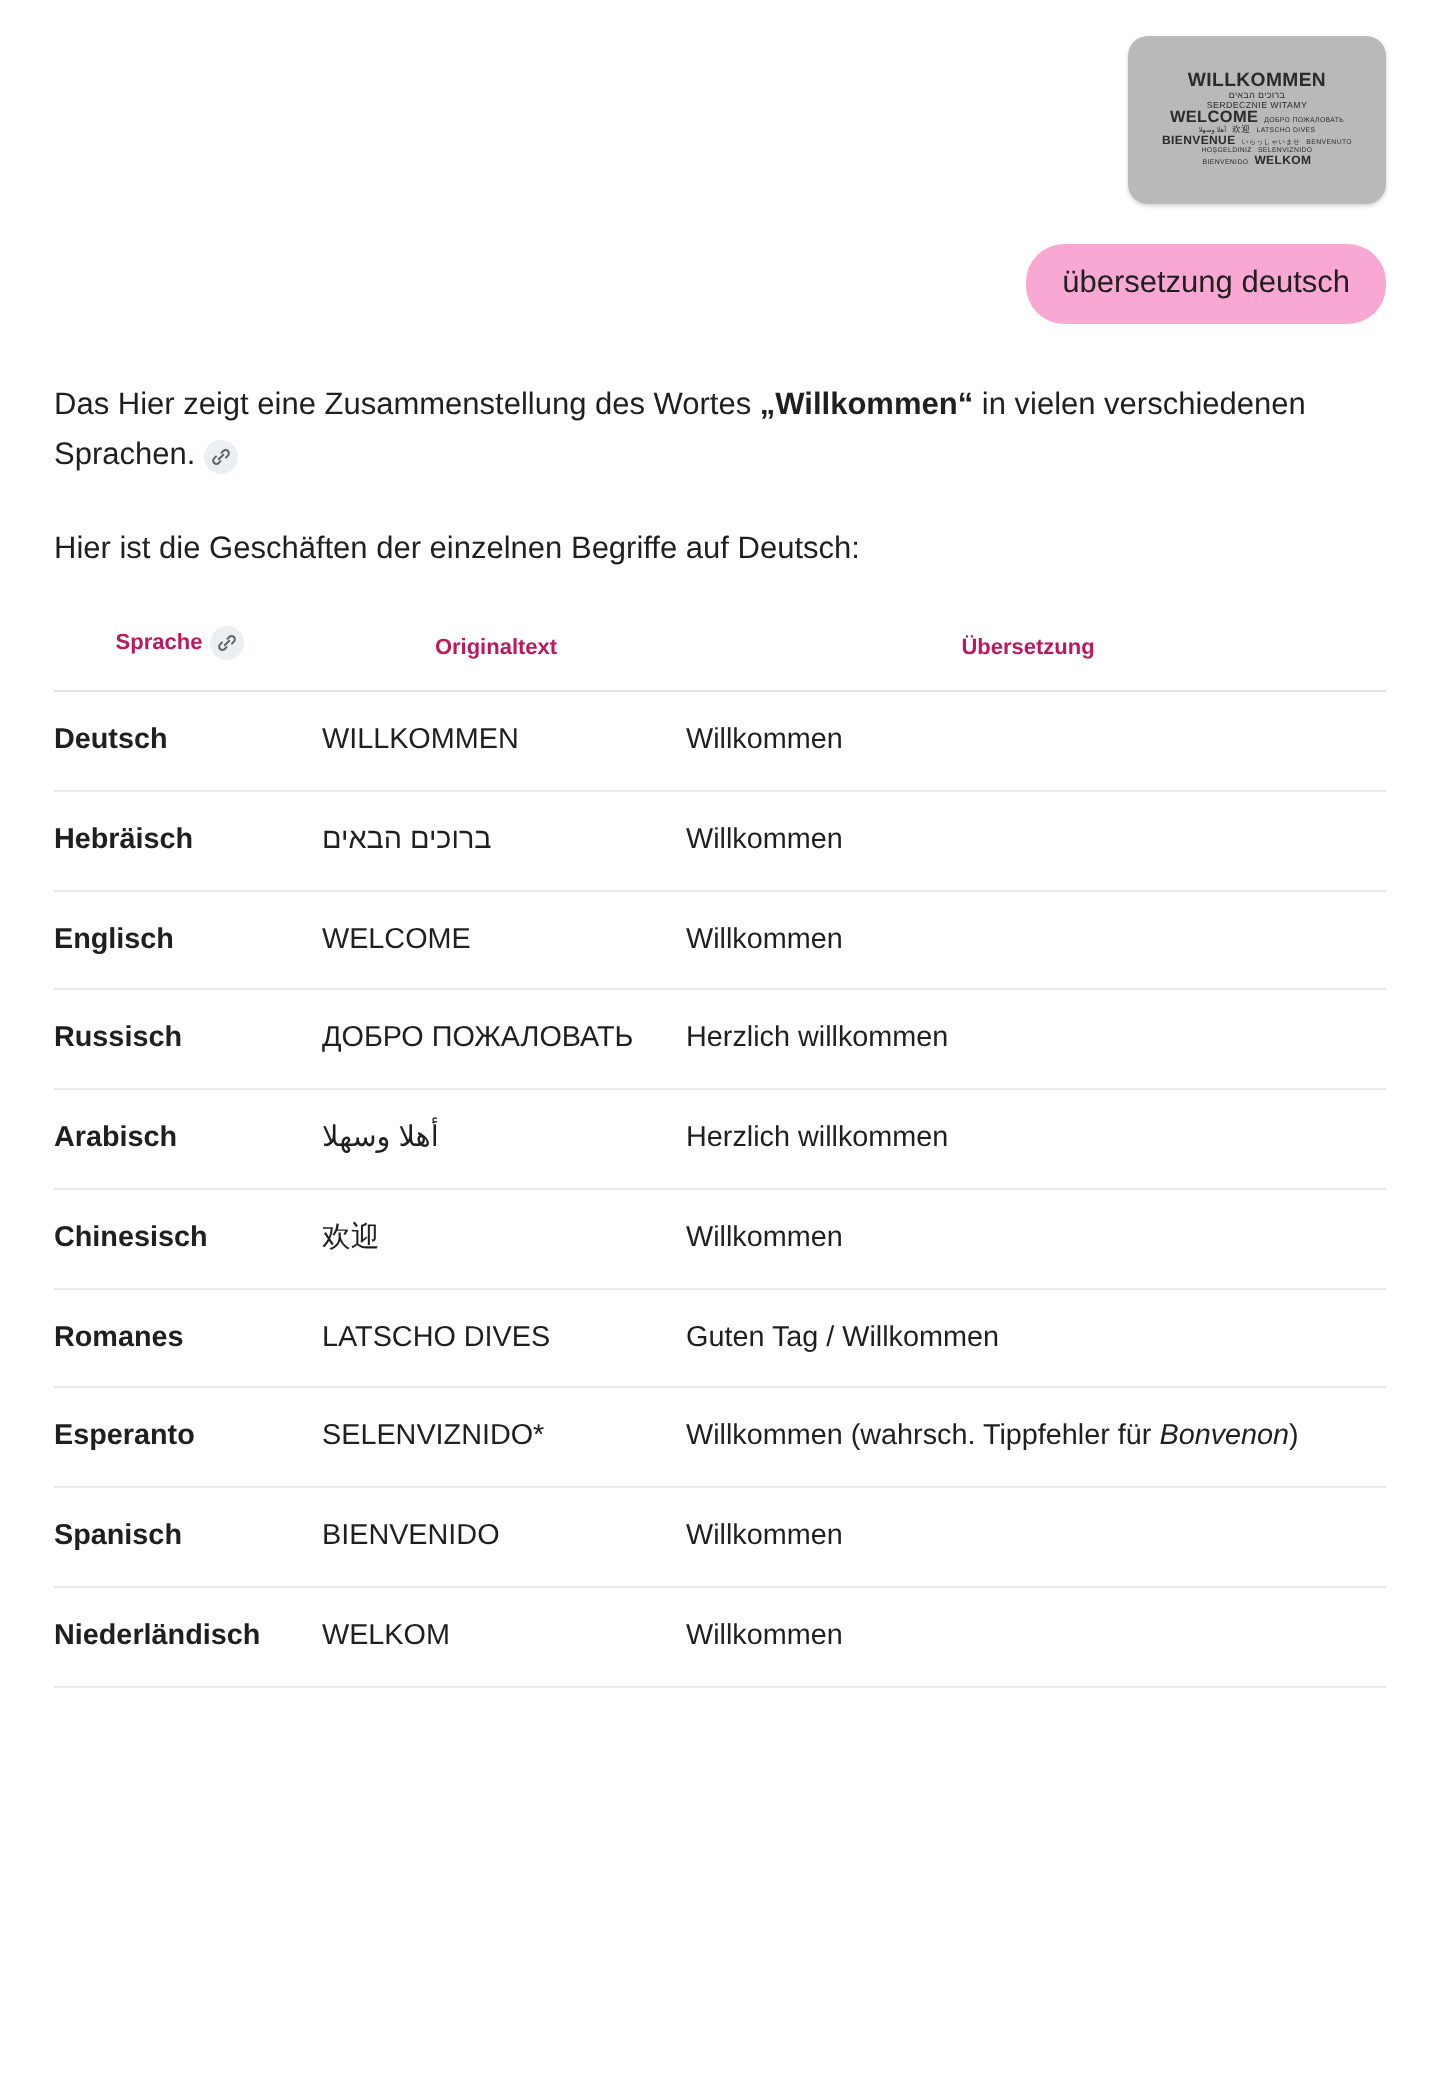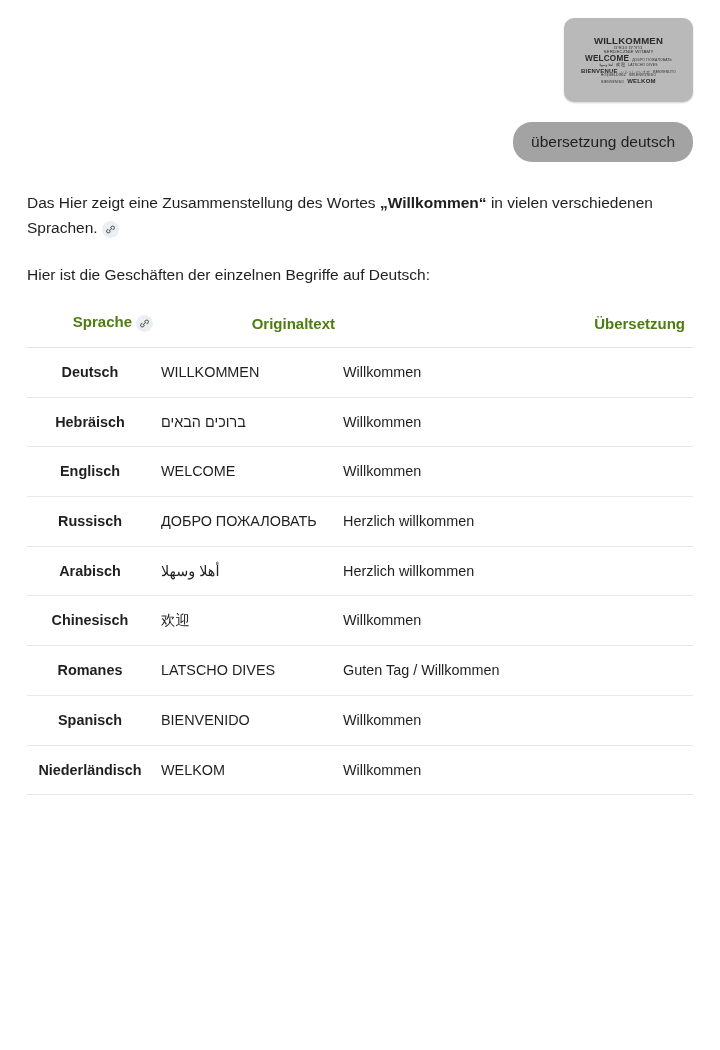--- a/index.html
+++ b/index.html
@@ -56,21 +56,21 @@
   .wc-l  { font-size: 8.2px; font-weight: bold; }
   .wc-xl { font-size: 9.6px; font-weight: bold; }
 
   
   .prompt-row {
     display: flex;
     justify-content: flex-end;
     padding: 20px 27px 0 0;
   }
   .prompt-bubble {
-    background: #a3a3a3;
+    background: #f9a8d4;
     border-radius: 19px;
     padding: 11px 18px;
     font-size: 15.5px;
     color: #1f1f1f;
     max-width: 430px;
   }
 
   
   .answer {
     padding: 28px 27px 0 27px;
@@ -96,36 +96,36 @@
   }
   .chip svg { position: absolute; left: 3px; top: 3px; }
 
   
   table.tbl {
     width: 100%;
     border-collapse: collapse;
     font-size: 14.4px;
   }
   table.tbl th {
-    text-align: right;
+    text-align: center;
     font-weight: bold;
-    font-size: 15px;
+    font-size: 11px;
     padding: 0 8px 15px 0;
-    color: #4d7c0f;
+    color: #be185d;
     border-bottom: 1px solid #e3e3e3;
     vertical-align: bottom;
   }
   table.tbl td {
     padding: 15px 8px 15px 0;
     border-bottom: 1px solid #e8e8e8;
     vertical-align: middle;
     color: #1f1f1f;
     line-height: 1.3;
   }
-  table.tbl td.lang { font-weight: bold; width: 134px; text-align: center; }
+  table.tbl td.lang { font-weight: bold; width: 134px; }
   table.tbl td.orig { width: 182px; }
   table.tbl th.c-lang { width: 134px; }
   table.tbl th.c-orig { width: 182px; }
   .rtl { direction: rtl; unicode-bidi: embed; display: inline-block; }
   .ital { font-style: italic; }
 </style>
 </head>
 <body>
 
 <div class="attachment-row">
@@ -222,20 +222,25 @@
         <td class="lang">Chinesisch</td>
         <td class="orig">欢迎</td>
         <td>Willkommen</td>
       </tr>
       <tr>
         <td class="lang">Romanes</td>
         <td class="orig">LATSCHO DIVES</td>
         <td>Guten Tag / Willkommen</td>
       </tr>
       <tr>
+        <td class="lang">Esperanto</td>
+        <td class="orig">SELENVIZNIDO*</td>
+        <td><span>Willkommen (wahrsch. Tippfehler für </span><span class="ital">Bonvenon</span><span>)</span></td>
+      </tr>
+      <tr>
         <td class="lang">Spanisch</td>
         <td class="orig">BIENVENIDO</td>
         <td>Willkommen</td>
       </tr>
       <tr>
         <td class="lang">Niederländisch</td>
         <td class="orig">WELKOM</td>
         <td>Willkommen</td>
       </tr>
     </tbody>

